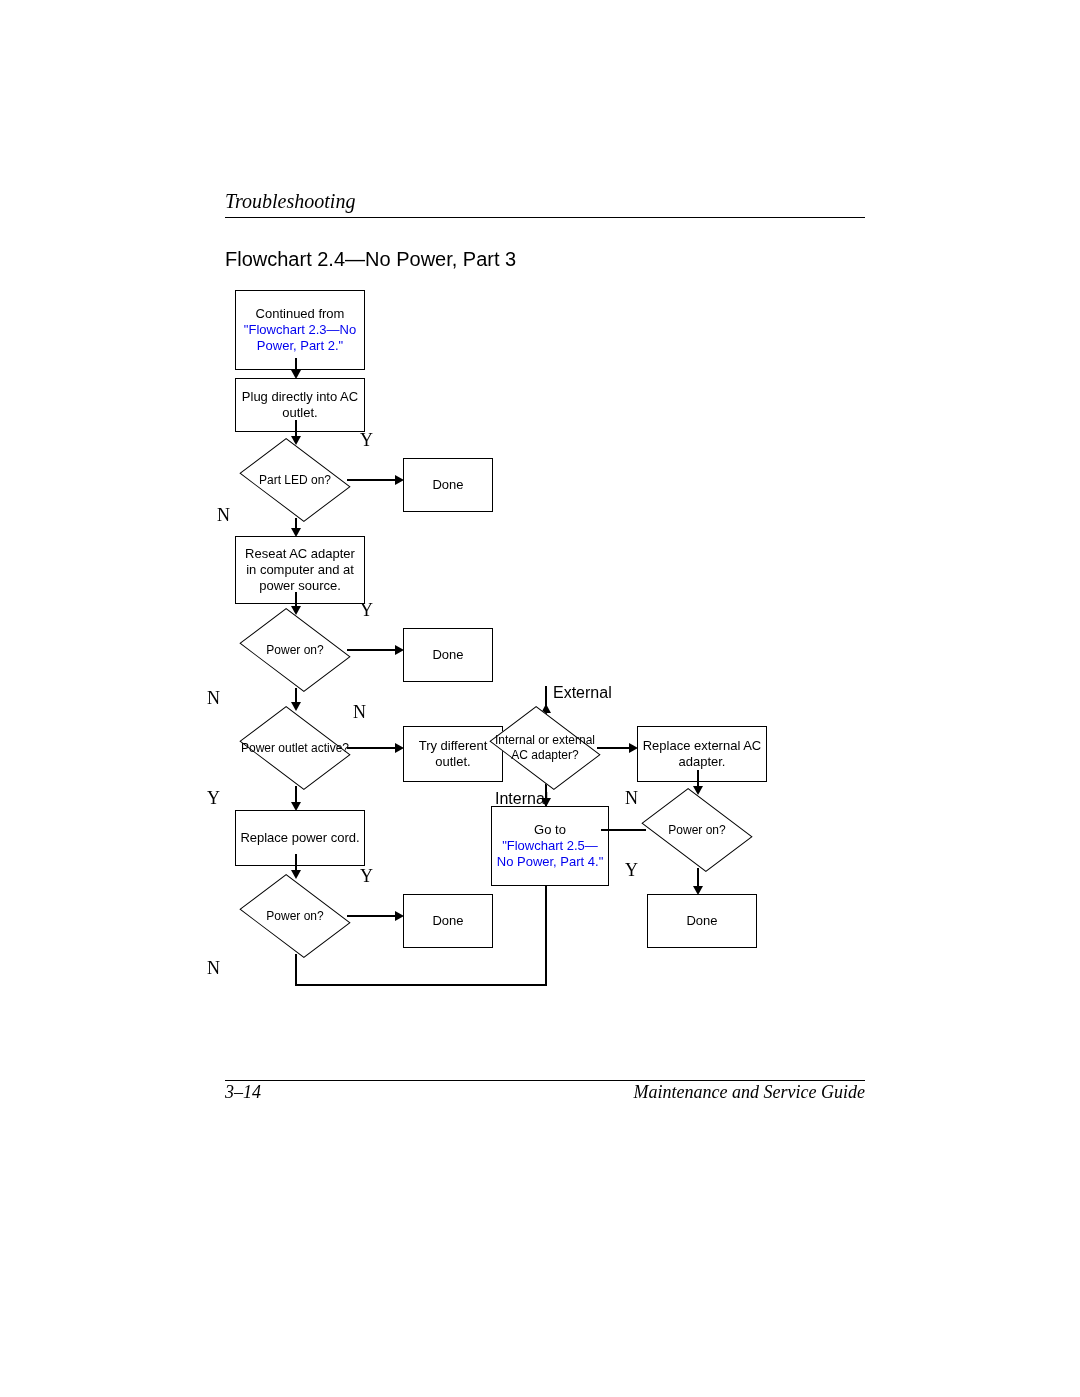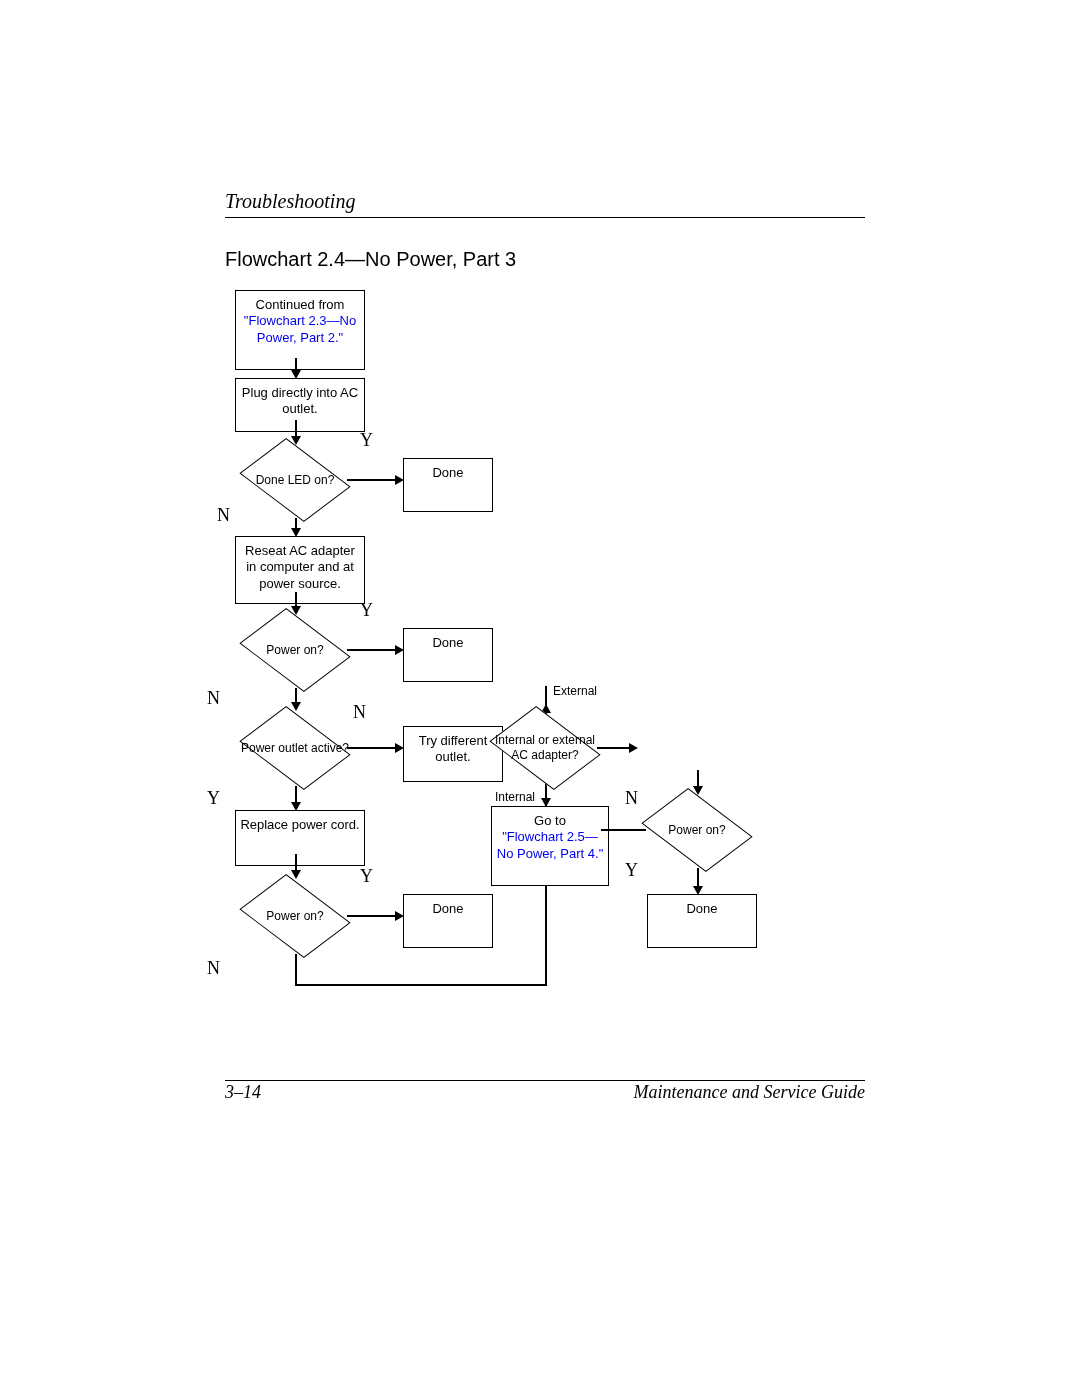--- a/index.html
+++ b/index.html
@@ -52,21 +52,21 @@
     text-align: center;
     line-height: 1.25;
   }
   .rect {
     border: 1.5px solid #000;
     background: #fff;
     padding: 6px 4px;
     display: flex;
     flex-direction: column;
     align-items: center;
-    justify-content: flex-start;
+    justify-content: center;
   }
   .diamond-wrap {
     width: 110px;
     height: 80px;
   }
   .diamond-shape {
     position: absolute;
     width: 78px;
     height: 56px;
     left: 50%;
@@ -107,21 +107,21 @@
     border-bottom: 5px solid transparent;
     border-left: 9px solid #000;
   }
   .edgelabel {
     position: absolute;
     font-family: 'Times New Roman', serif;
     font-size: 18px;
   }
   .edgelabel-small {
     position: absolute;
-    font-size: 12px;
+    font-size: 16px;
     font-family: Arial, sans-serif;
   }
   .footer-rule {
     position: absolute;
     top: 1072px;
     left: 225px;
     width: 640px;
     border: none;
     border-top: 1.5px solid #000;
   }
@@ -160,21 +160,21 @@
 
     <div class="node rect" style="left:10px; top:88px; width:120px; height:40px;">
       <span>Plug directly into AC outlet.</span>
     </div>
 
     <div class="arrow v" style="left:70px; top:130px; height:18px;"></div>
     <div class="arrowhead down" style="left:66px; top:146px;"></div>
 
     <div class="node diamond-wrap" style="left:15px; top:150px;">
       <div class="diamond-shape"></div>
-      <div class="diamond-text">Done LED on?</div>
+      <div class="diamond-text">Part LED on?</div>
     </div>
 
     <div class="edgelabel" style="left:135px; top:140px;">Y</div>
     <div class="arrow h" style="left:122px; top:189px; width:50px;"></div>
     <div class="arrowhead right" style="left:170px; top:185px;"></div>
     <div class="node rect" style="left:178px; top:168px; width:80px; height:40px;">
       <span>Done</span>
     </div>
 
     <div class="edgelabel" style="left:-8px; top:215px;">N</div>
@@ -248,20 +248,23 @@
 
     <div class="edgelabel-small" style="left:328px; top:394px;">External</div>
 
     <div class="node diamond-wrap" style="left:265px; top:418px; width:110px;">
       <div class="diamond-shape"></div>
       <div class="diamond-text">Internal or external AC adapter?</div>
     </div>
 
     <div class="arrow h" style="left:372px; top:457px; width:34px;"></div>
     <div class="arrowhead right" style="left:404px; top:453px;"></div>
+    <div class="node rect" style="left:412px; top:436px; width:120px; height:42px;">
+      <span>Replace external AC adapter.</span>
+    </div>
 
     <div class="edgelabel-small" style="left:270px; top:500px;">Internal</div>
     <div class="arrow v" style="left:320px; top:496px; height:14px;"></div>
     <div class="arrowhead down" style="left:316px; top:508px;"></div>
 
     <div class="node rect" style="left:266px; top:516px; width:108px; height:66px;">
       <span>Go to</span>
       <span class="link">"Flowchart 2.5—No Power, Part 4."</span>
     </div>
 

